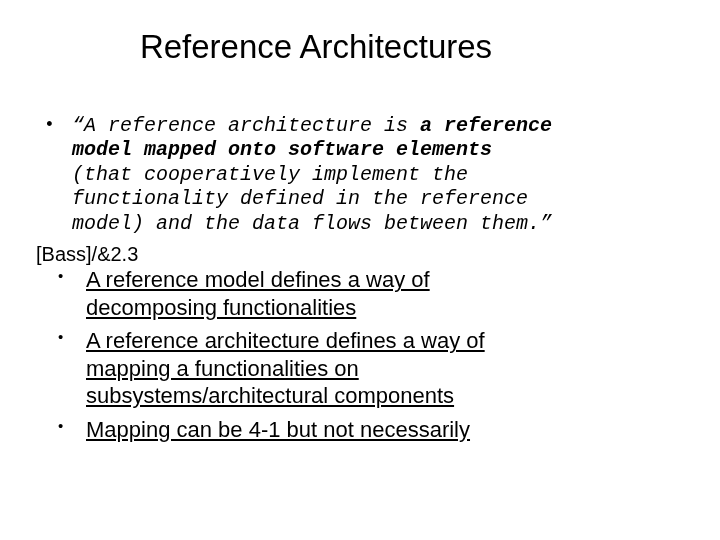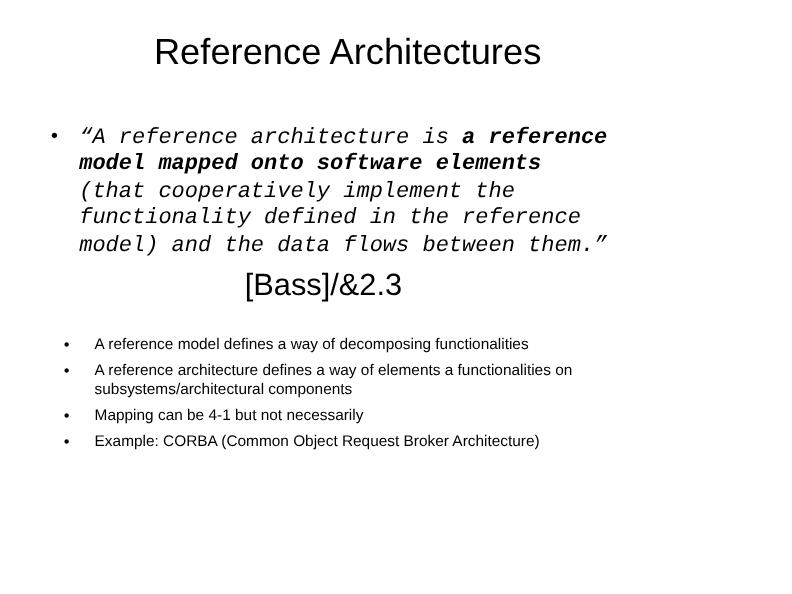--- a/index.html
+++ b/index.html
@@ -43,29 +43,30 @@
     line-height: 1.3;
   }
   .lvl1 {
     font-size: 20px;
     line-height: 1.22;
     font-family: Liberation Mono, monospace;
   }
   .lvl1 .italic { font-style: italic; }
   .lvl1 .bold-ital { font-style: italic; font-weight: bold; }
   .cite {
-    font-size: 28px;
+    font-size: 20px;
     line-height: 1.22;
-    text-align: center;
+    text-align: left;
     padding-right: 4px;
-    margin: 2px 0 28px 0;
+    margin: 2px 0 0 0;
   }
   .lvl2 {
-    font-size: 14px;
+    font-size: 22px;
     line-height: 1.25;
+    text-decoration: underline;
   }
   ul.body > li.lvl2 {
     padding-left: 50px;
   }
   ul.body > li.lvl2::before {
     left: 22px;
     font-size: 15px;
   }
 </style>
 </head>
@@ -78,18 +79,17 @@
   <ul class="body">
     <li class="lvl1">
       <span class="italic">“A reference architecture is </span><span class="bold-ital">a reference model mapped onto software elements</span><span class="italic"> (that cooperatively implement the functionality defined in the reference model) and the data flows between them.”</span>
     </li>
   </ul>
 
   <div class="cite">[Bass]/&amp;2.3</div>
 
   <ul class="body">
     <li class="lvl2">A reference model defines a way of  decomposing functionalities</li>
-    <li class="lvl2">A reference architecture defines a way of elements a functionalities on subsystems/architectural components</li>
+    <li class="lvl2">A reference architecture defines a way of mapping a functionalities on subsystems/architectural components</li>
     <li class="lvl2">Mapping  can be 4-1 but not necessarily</li>
-    <li class="lvl2">Example: CORBA (Common Object Request Broker Architecture)</li>
   </ul>
 
 </div>
 
 </body></html>

